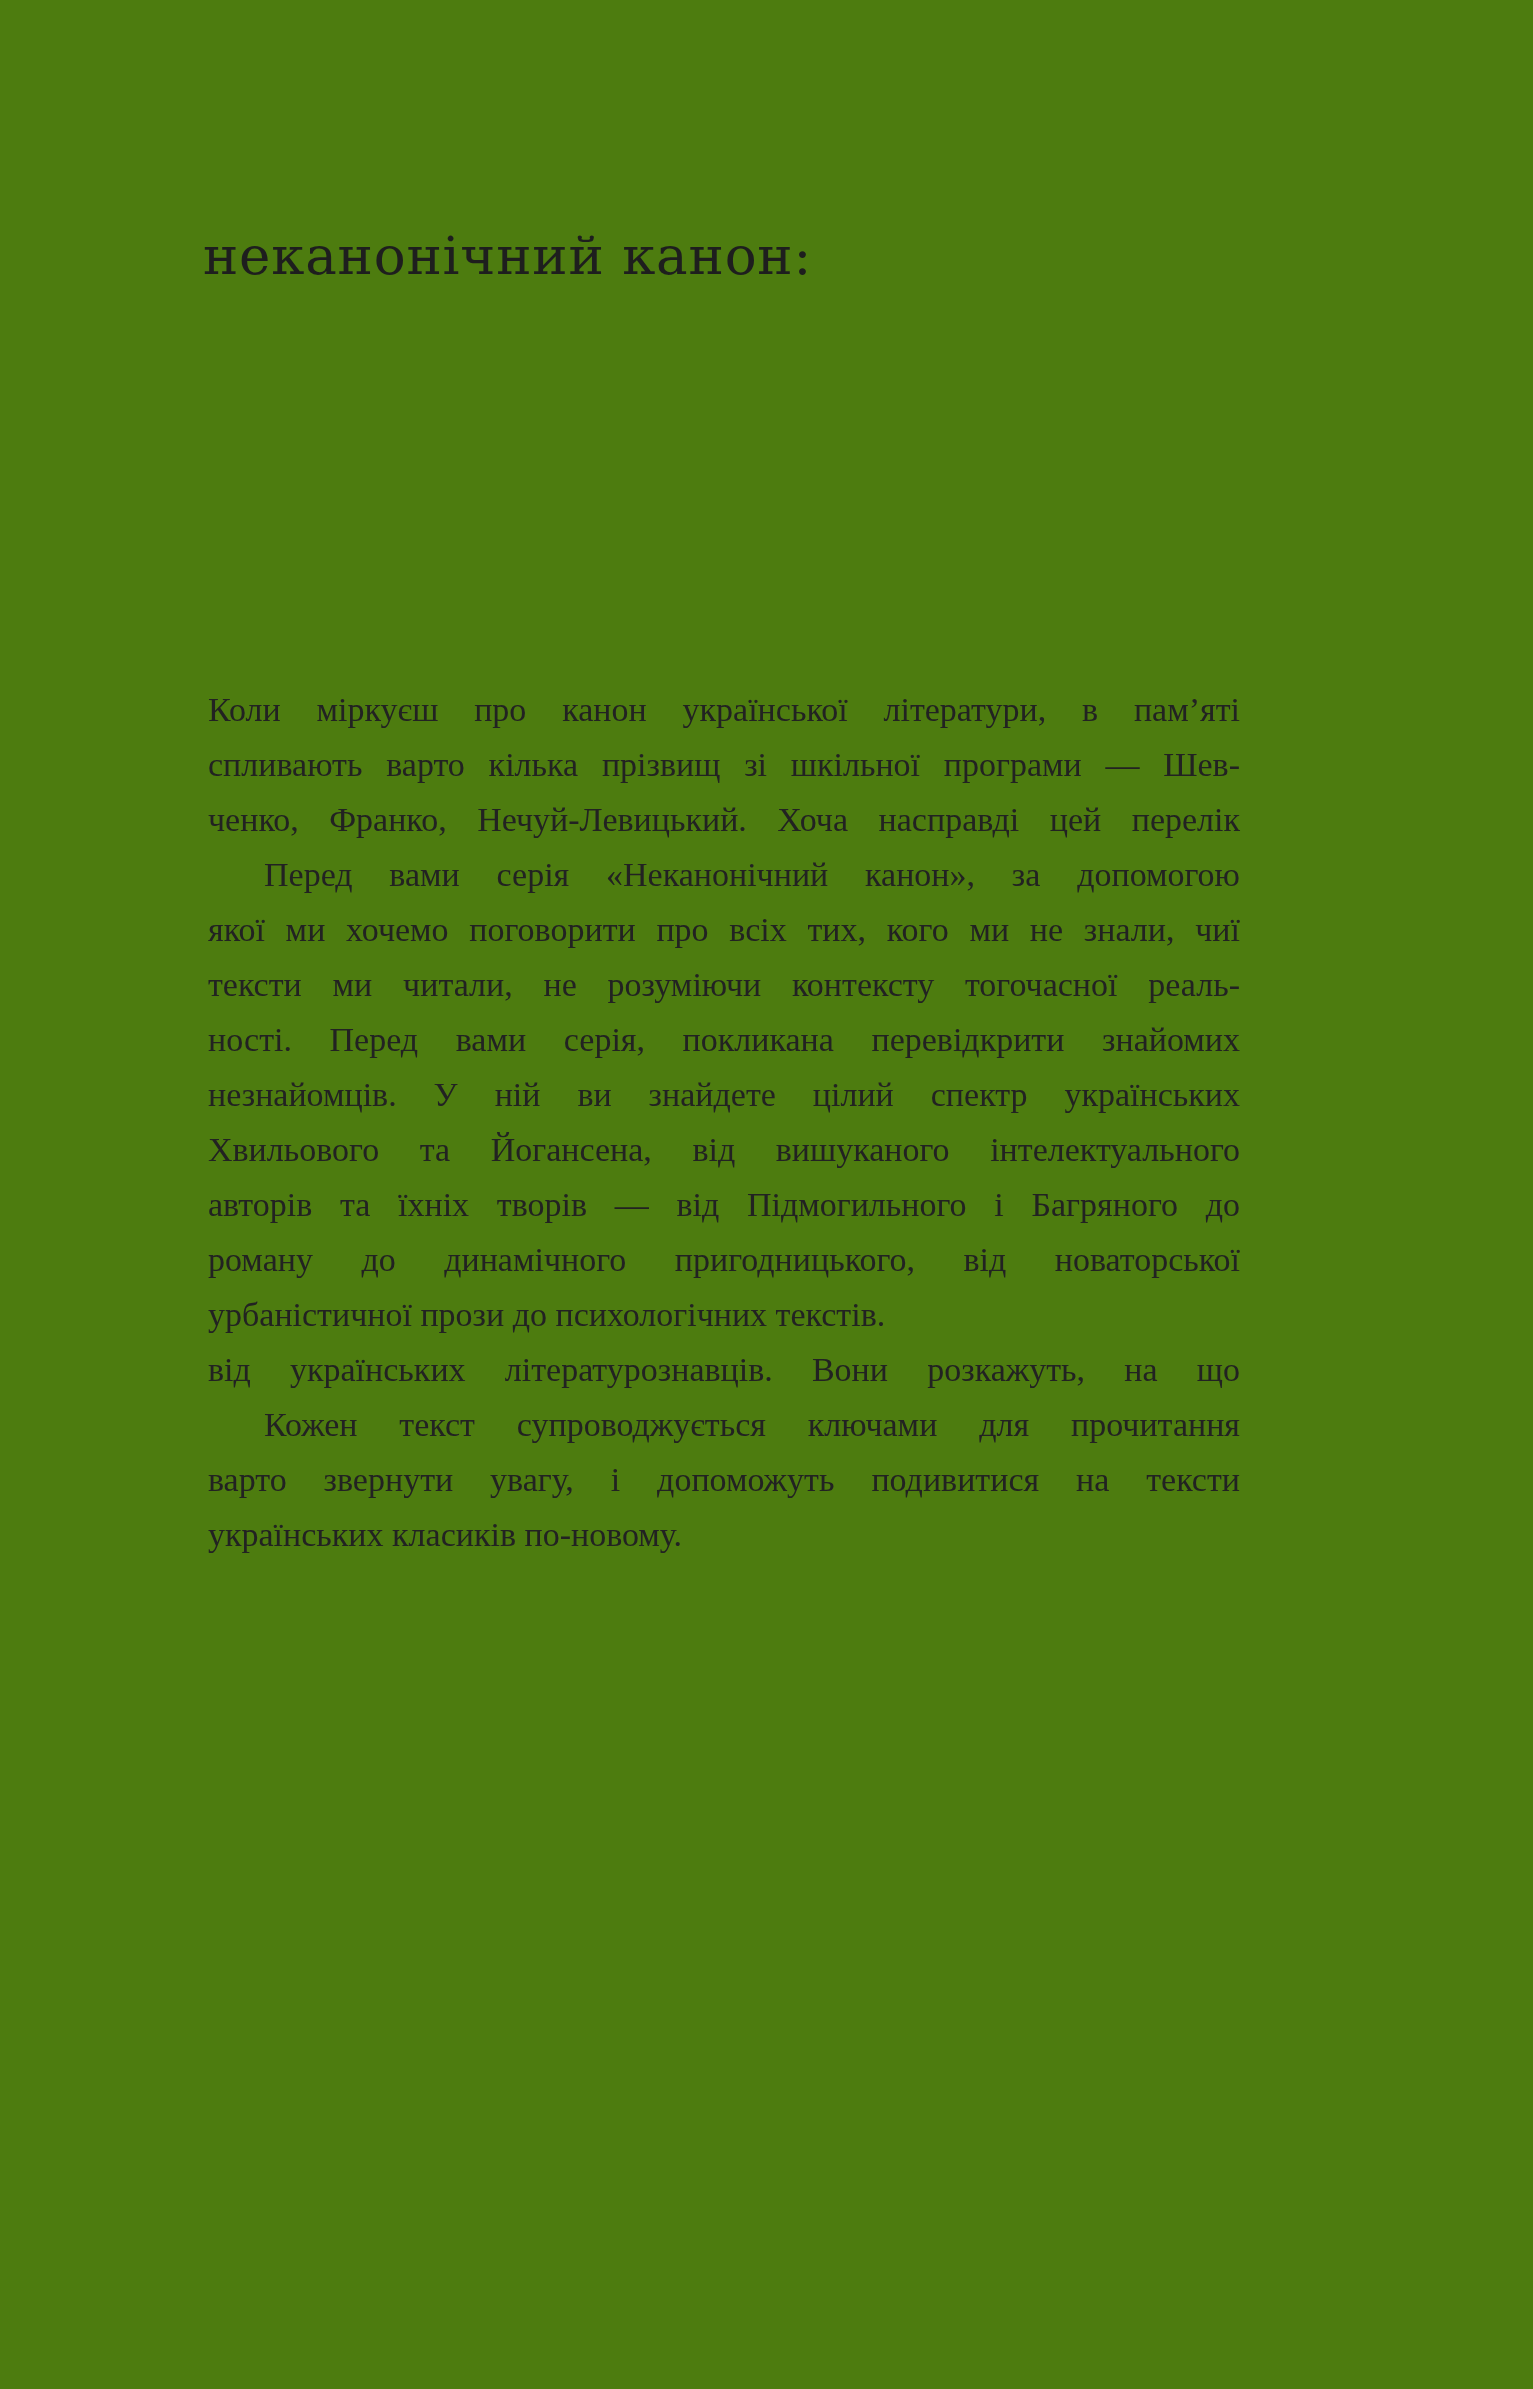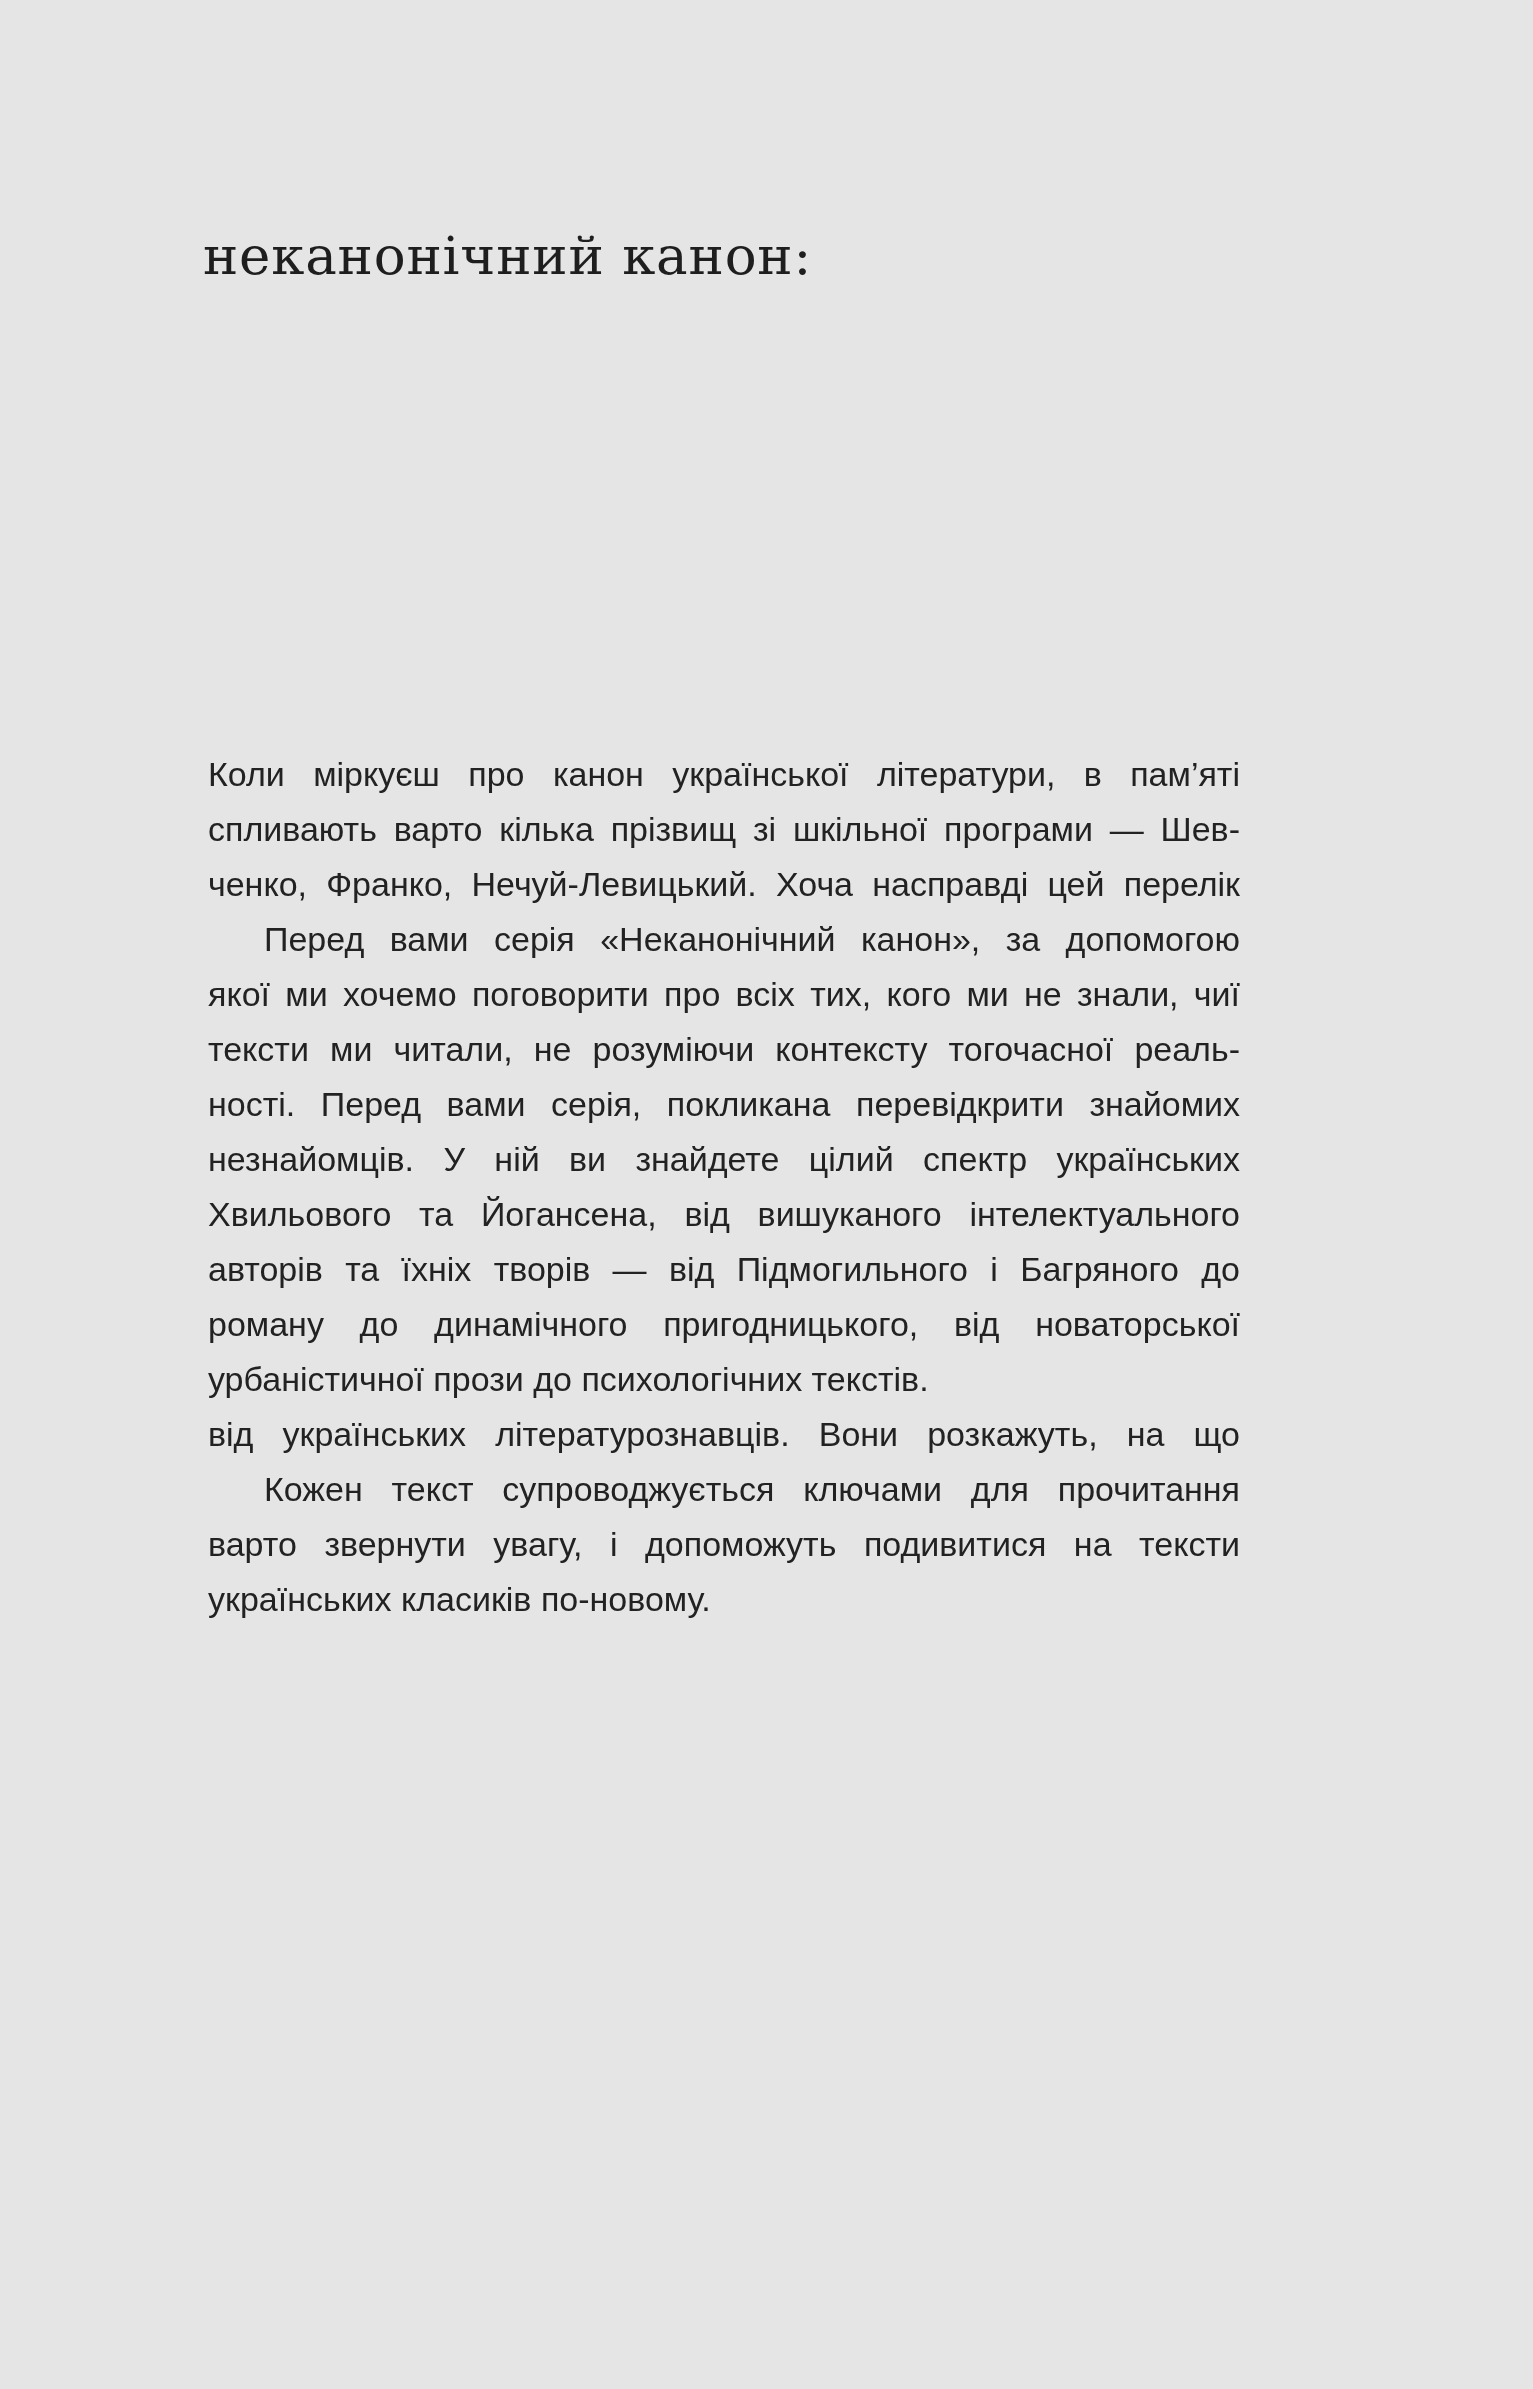--- a/index.html
+++ b/index.html
@@ -11,41 +11,41 @@
       width: 1534px;
       height: 2389px;
       position: relative;
       overflow: hidden;
     }
     .page {
       position: absolute;
       left: 0; top: 0;
       width: 1534px;
       height: 2389px;
-      background: #e5e5e5;
+      background: #4d7c0f;
     }
     .heading {
       position: absolute;
       left: 203px;
       top: 216px;
       margin: 0;
       font-family: "DejaVu Serif", serif;
       font-weight: normal;
       font-size: 53px;
       line-height: 80px;
       color: #1e1e1e;
       letter-spacing: 0.8px;
       white-space: nowrap;
     }
     .body-text {
       position: absolute;
       left: 208px;
-      top: 747px;
+      top: 682px;
       width: 1032px;
-      font-family: Liberation Sans, sans-serif;
+      font-family: Liberation Serif, serif;
       font-size: 34px;
       color: #222222;
     }
     .line {
       display: block;
       height: 55px;
       line-height: 55px;
       white-space: nowrap;
       text-align: justify;
       text-align-last: justify;

